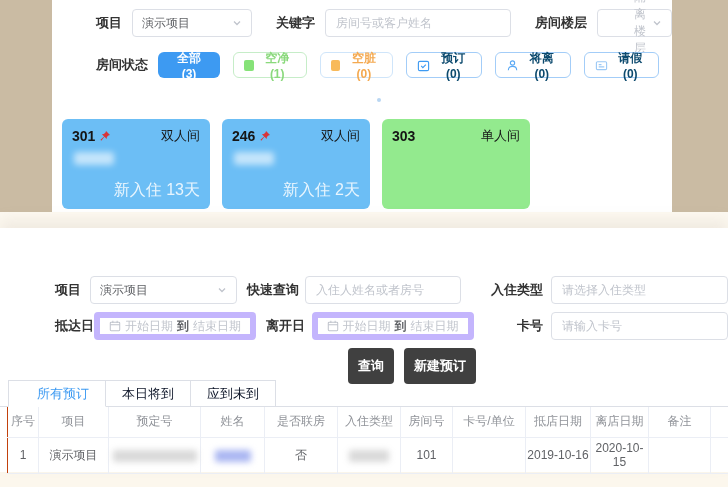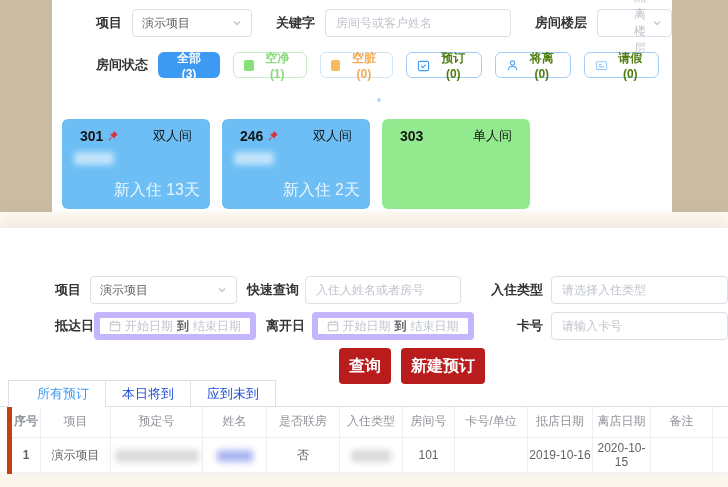--- a/index.html
+++ b/index.html
@@ -26,31 +26,31 @@
   .gap24 { width:24px; }
 
   
   .status-row { display:flex; align-items:center; margin-top:15px; height:26px; }
   .status-btn { height:26px; border-radius:6px; display:flex; align-items:center; justify-content:center;
     gap:5px; font-size:12px; font-weight:bold; padding:0 10px; margin-right:13px;
     border:1px solid transparent; min-width:62px; background:#fff; cursor:pointer; font-family:inherit; }
   .sb-all   { background:#3d9af2; color:#fff; }
   .sb-clean { border-color:#c6edc8; color:#8ad97c; }
   .sb-dirty { border-color:#cfe5fa; color:#f4a950; }
-  .sb-blue  { border-color:#a3cdf8; color:#4d7c0f; }
+  .sb-blue  { border-color:#a3cdf8; color:#0c4a6e; }
   .sq { width:11px; height:11px; border-radius:2px; display:inline-block; }
   .sq-green { background:#86e278; } .sq-orange { background:#f8ba5b; }
 
   .faint-dot { position:absolute; left:325px; top:98px; width:4px; height:4px;
     border-radius:50%; background:#b9d6f2; }
 
   
   .cards { display:flex; margin-top:41px; margin-left:-34px; }
   .room-card { width:148px; height:90px; border-radius:6px; margin-right:12px;
-    padding:8px 18px; position:relative; cursor:pointer; }
+    padding:8px 10px; position:relative; cursor:pointer; }
   .rc-blue  { background:#6cbef5; }
   .rc-green { background:#93ea8e; }
   .rc-head { display:flex; justify-content:space-between; align-items:center; }
   .rc-num { font-size:14px; font-weight:bold; color:#151515; display:flex; align-items:center; gap:4px; }
   .rc-type { font-size:13px; color:#151515; }
   .rc-name-blur { position:absolute; left:12px; top:33px; width:40px; height:13px;
     background:rgba(255,255,255,0.6); filter:blur(3px); border-radius:3px; }
   .rc-footer { position:absolute; right:10px; bottom:8px; font-size:16px; color:rgba(255,255,255,0.85); }
 
   
@@ -63,40 +63,40 @@
   .bf-row { display:flex; align-items:center; height:28px; margin-bottom:8px; padding-left:55px; }
   .bf-lbl { font-size:13px; font-weight:bold; color:#333; white-space:nowrap; }
   .lbl-c1 { width:44px; } .lbl-c2 { width:52px; margin-left:10px; margin-right:6px; }
   .lbl-c3 { width:52px; margin-left:30px; margin-right:8px; text-align:right; }
   .date-range { height:28px; border:6px solid #c4b5fd; border-radius:4px; background:#fff;
     display:flex; align-items:center; padding:0 9px; gap:4px; cursor:pointer; }
   .dr-ph { font-size:12px; color:#c0c4cc; flex:1; text-align:center; white-space:nowrap; }
   .dr-to { font-size:12px; color:#606266; font-weight:bold; }
 
   .action-row { display:flex; justify-content:center; gap:10px; margin-top:6px; padding-left:96px; height:24px; }
-  .btn-primary { background:#b91c1c; color:#fff; border:none; border-radius:4px; height:36px;
-    padding:0 10px; font-size:16px; font-weight:bold; cursor:pointer; font-family:inherit; }
+  .btn-primary { background:#404040; color:#fff; border:none; border-radius:4px; height:36px;
+    padding:0 10px; font-size:13px; font-weight:bold; cursor:pointer; font-family:inherit; }
 
   
   .tabs { display:flex; position:relative; margin-top:8px; height:27px; padding-left:8px; }
   .tabs::after { content:""; position:absolute; left:0; right:0; bottom:0; height:1px; background:#dcdfe6; }
   .tab { position:relative; z-index:1; display:flex; align-items:center; padding:0 16px;
-    font-size:13px; color:#1d4ed8; background:#fff; border:1px solid #dcdfe6; border-left:none;
+    font-size:13px; color:#0f172a; background:#fff; border:1px solid #dcdfe6; border-left:none;
     cursor:pointer; white-space:nowrap; }
   .tab:first-child { border-left:1px solid #dcdfe6; }
   .tab.active { color:#3d9af2; border-bottom-color:#fff;padding-left:28px; }
 
   
   .table-wrap { margin-left:7px; overflow:hidden; }
   table { border-collapse:collapse; table-layout:fixed; width:733px; }
   th { height:30px; font-size:12px; font-weight:normal; color:#909399; text-align:center;
     border-bottom:1px solid #ebeef5; border-right:1px solid #ebeef5; }
   td { height:36px; font-size:12px; color:#606266; text-align:center;
     border-bottom:1px solid #ebeef5; border-right:1px solid #ebeef5; }
-  th:first-child, td:first-child { border-left:5px solid #c2410c;font-weight:bold; }
+  th:first-child, td:first-child { border-left:1px solid #c2410c; }
   .blur { display:inline-block; height:12px; border-radius:2px; filter:blur(3px); vertical-align:middle; }
   .blur-gray-lg { width:84px; background:#d9d9d9; }
   .blur-gray-sm { width:40px; background:#d9d9d9; }
   .blur-blue { width:36px; background:#aab6f2; }
 
   .bottom-strip { width:728px; height:15px; background:#fcf7ed; }
 
   svg { display:block; }
 </style>
 </head>

